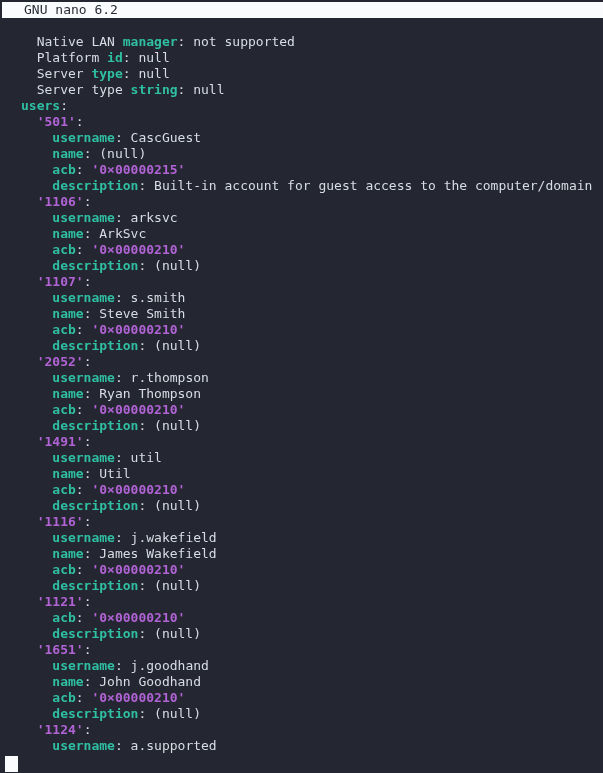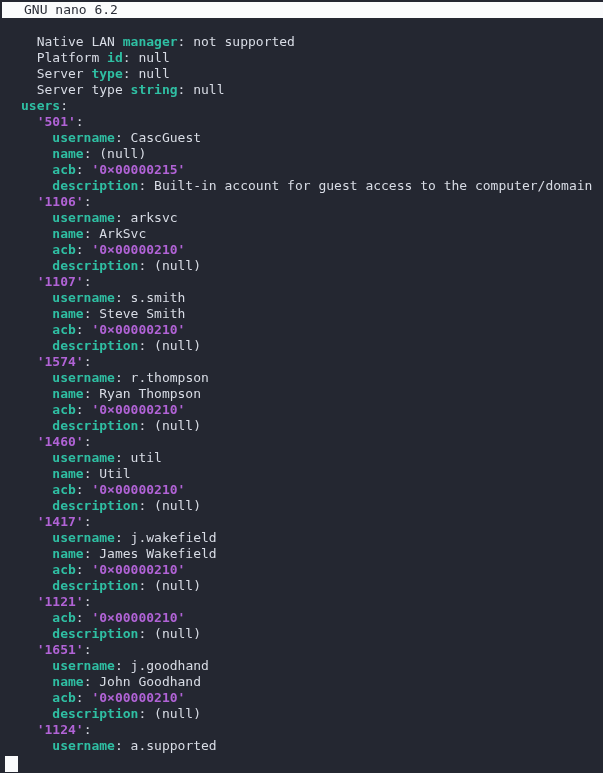--- a/index.html
+++ b/index.html
@@ -113,31 +113,31 @@
       <div class="line"><span class="v">  </span><span class="q">'1106'</span><span class="p">:</span></div>
       <div class="line"><span class="v">    </span><span class="k">username</span><span class="p">: </span><span class="v">arksvc</span></div>
       <div class="line"><span class="v">    </span><span class="k">name</span><span class="p">: </span><span class="v">ArkSvc</span></div>
       <div class="line"><span class="v">    </span><span class="k">acb</span><span class="p">: </span><span class="q">'0×00000210'</span></div>
       <div class="line"><span class="v">    </span><span class="k">description</span><span class="p">: </span><span class="v">(null)</span></div>
       <div class="line"><span class="v">  </span><span class="q">'1107'</span><span class="p">:</span></div>
       <div class="line"><span class="v">    </span><span class="k">username</span><span class="p">: </span><span class="v">s.smith</span></div>
       <div class="line"><span class="v">    </span><span class="k">name</span><span class="p">: </span><span class="v">Steve Smith</span></div>
       <div class="line"><span class="v">    </span><span class="k">acb</span><span class="p">: </span><span class="q">'0×00000210'</span></div>
       <div class="line"><span class="v">    </span><span class="k">description</span><span class="p">: </span><span class="v">(null)</span></div>
-      <div class="line"><span class="v">  </span><span class="q">'1574'</span><span class="p">:</span></div>
+      <div class="line"><span class="v">  </span><span class="q">'2052'</span><span class="p">:</span></div>
       <div class="line"><span class="v">    </span><span class="k">username</span><span class="p">: </span><span class="v">r.thompson</span></div>
       <div class="line"><span class="v">    </span><span class="k">name</span><span class="p">: </span><span class="v">Ryan Thompson</span></div>
       <div class="line"><span class="v">    </span><span class="k">acb</span><span class="p">: </span><span class="q">'0×00000210'</span></div>
       <div class="line"><span class="v">    </span><span class="k">description</span><span class="p">: </span><span class="v">(null)</span></div>
-      <div class="line"><span class="v">  </span><span class="q">'1460'</span><span class="p">:</span></div>
+      <div class="line"><span class="v">  </span><span class="q">'1491'</span><span class="p">:</span></div>
       <div class="line"><span class="v">    </span><span class="k">username</span><span class="p">: </span><span class="v">util</span></div>
       <div class="line"><span class="v">    </span><span class="k">name</span><span class="p">: </span><span class="v">Util</span></div>
       <div class="line"><span class="v">    </span><span class="k">acb</span><span class="p">: </span><span class="q">'0×00000210'</span></div>
       <div class="line"><span class="v">    </span><span class="k">description</span><span class="p">: </span><span class="v">(null)</span></div>
-      <div class="line"><span class="v">  </span><span class="q">'1417'</span><span class="p">:</span></div>
+      <div class="line"><span class="v">  </span><span class="q">'1116'</span><span class="p">:</span></div>
       <div class="line"><span class="v">    </span><span class="k">username</span><span class="p">: </span><span class="v">j.wakefield</span></div>
       <div class="line"><span class="v">    </span><span class="k">name</span><span class="p">: </span><span class="v">James Wakefield</span></div>
       <div class="line"><span class="v">    </span><span class="k">acb</span><span class="p">: </span><span class="q">'0×00000210'</span></div>
       <div class="line"><span class="v">    </span><span class="k">description</span><span class="p">: </span><span class="v">(null)</span></div>
       <div class="line"><span class="v">  </span><span class="q">'1121'</span><span class="p">:</span></div>
       <div class="line"><span class="v">    </span><span class="k">acb</span><span class="p">: </span><span class="q">'0×00000210'</span></div>
       <div class="line"><span class="v">    </span><span class="k">description</span><span class="p">: </span><span class="v">(null)</span></div>
       <div class="line"><span class="v">  </span><span class="q">'1651'</span><span class="p">:</span></div>
       <div class="line"><span class="v">    </span><span class="k">username</span><span class="p">: </span><span class="v">j.goodhand</span></div>
       <div class="line"><span class="v">    </span><span class="k">name</span><span class="p">: </span><span class="v">John Goodhand</span></div>

